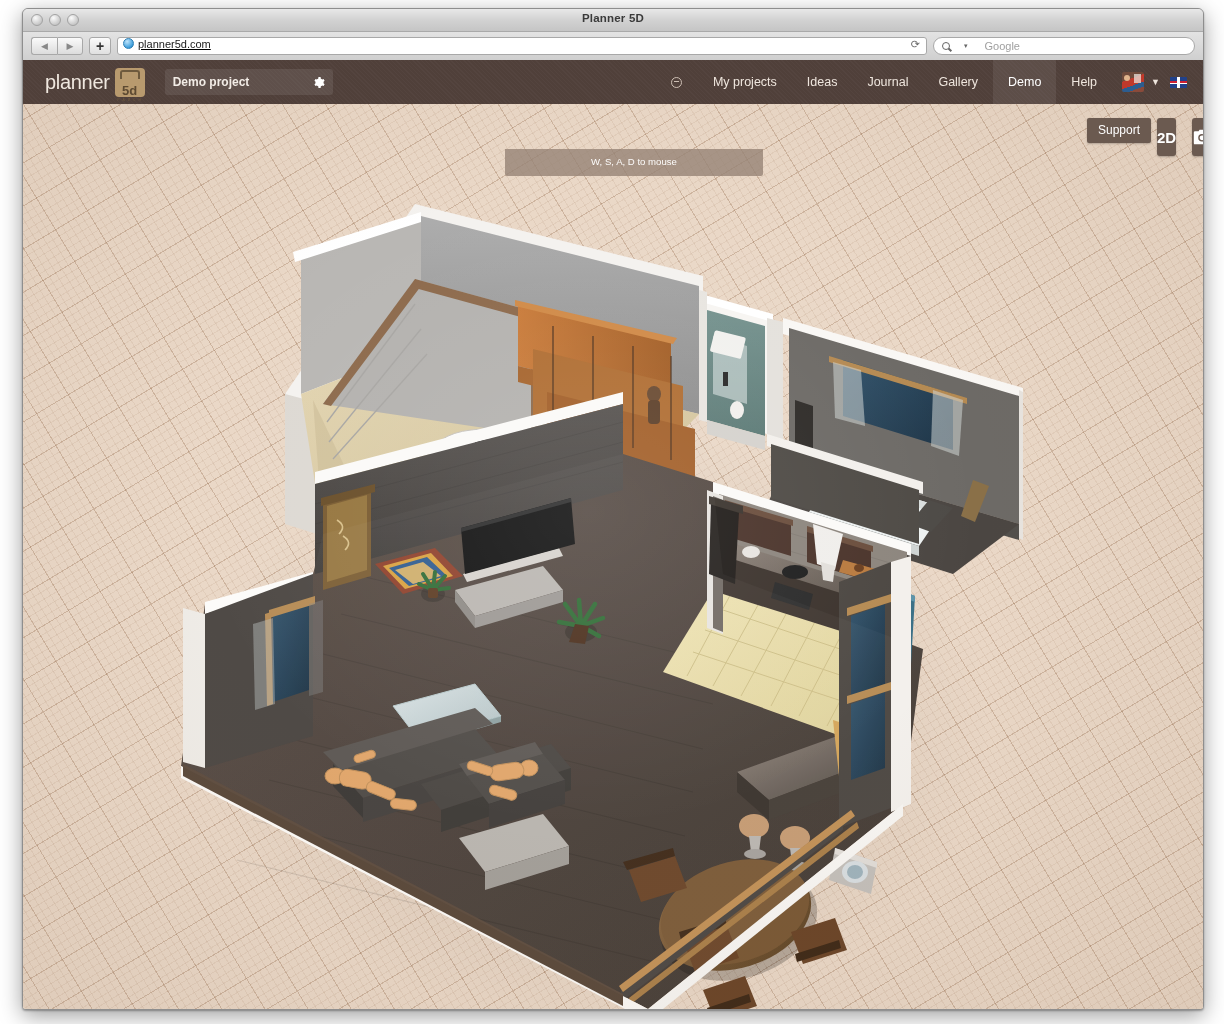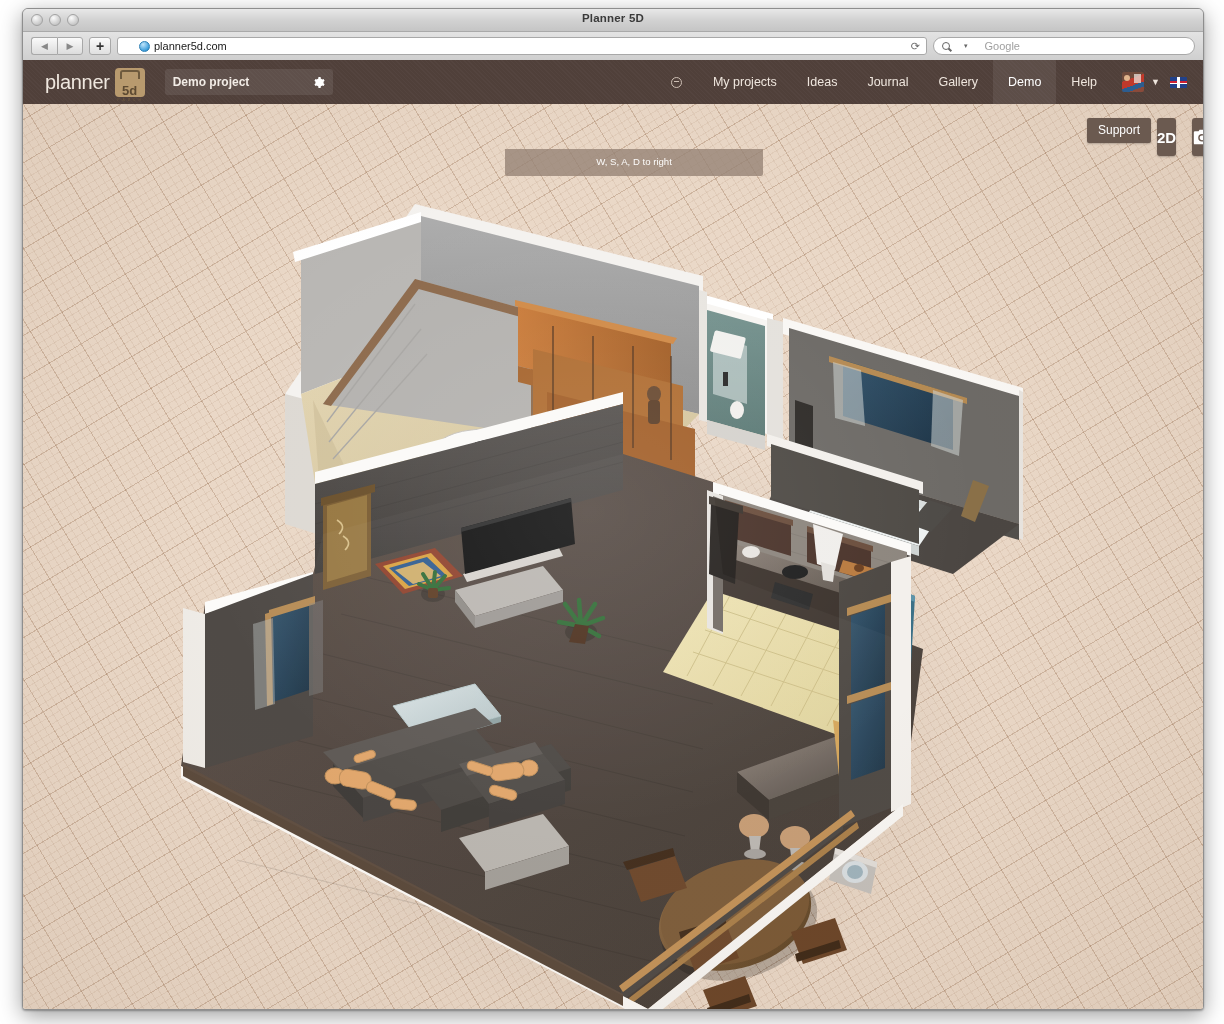--- a/index.html
+++ b/index.html
@@ -50,22 +50,22 @@
   .navbtn:last-child{border-radius:0 3px 3px 0;}
   .plusbtn{
     width:22px;height:18px;border-radius:3px;
     background:linear-gradient(to bottom,#fbfbfb,#e0e0e0);
     border:1px solid #a8a8a8;box-sizing:border-box;
     display:flex;align-items:center;justify-content:center;
     font-size:14px;color:#333;font-weight:bold;line-height:1;
   }
   .urlbar{
     flex:1;height:18px;background:#fff;border:1px solid #a8a8a8;
-    border-radius:3px;display:flex;align-items:center;padding:0 21px;
-    box-sizing:border-box;gap:4px;position:relative;
+    border-radius:3px;display:flex;align-items:flex-start;padding:0 5px;
+    box-sizing:border-box;gap:4px;position:relative;text-decoration:underline;
   }
   .globe{
     width:11px;height:11px;border-radius:50%;
     background:radial-gradient(circle at 35% 28%,#bfe4fb,#3f9fdc 70%,#1d6fa8 100%);
     border:1px solid #2d7fb5;box-sizing:border-box;flex:none;
   }
   .url-text{font-size:11px;color:#1a1a1a;}
   .reload{
     position:absolute;right:6px;font-size:11px;color:#666;
   }
@@ -637,21 +637,21 @@
           <polygon points="744,330 900,378 900,390 744,342" fill="#f3f0ec"></polygon>
           <polygon points="748,340 896,386 896,440 748,394" fill="#4e4a45"></polygon>
           <polygon points="688,398 716,408 712,480 686,470" fill="#201c19"></polygon>
           <polygon points="686,392 720,402 720,410 686,400" fill="#3a332d"></polygon>
 
           <polygon points="300,430 600,350 690,378 700,470 900,545 880,700 625,905 158,662 182,500 290,470" fill="#fff" opacity=".03"></polygon>
         </svg>
       </div>
 
       <div class="tooltip">
-        <div>W, S, A, D to right</div>
+        <div>W, S, A, D to mouse</div>
       </div>
 
       <div class="support">Support</div>
 
       <div class="rtool">
 
         <div class="rbtn">2D</div>
 
         <div class="social">
           <div class="sq fb">f</div>

